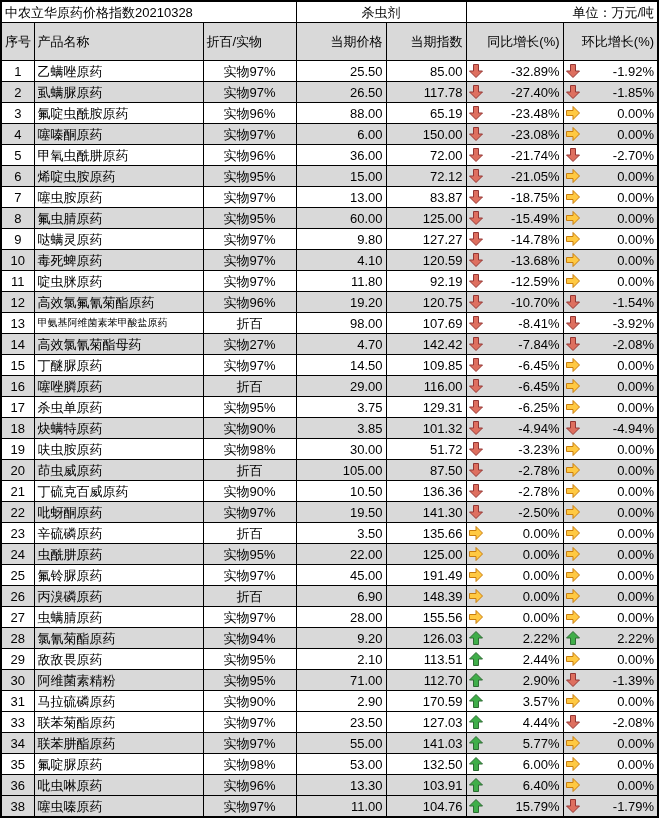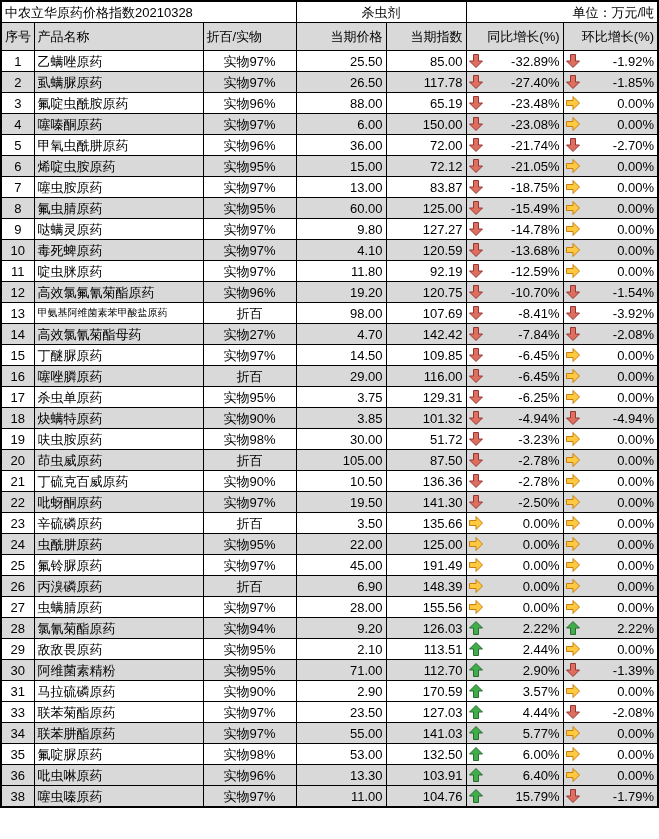--- a/index.html
+++ b/index.html
@@ -2,21 +2,21 @@
 <html><head>
 <meta charset="utf-8">
 <style>
   html,body{margin:0;padding:0;background:#fff;}
   body{width:659px;font-family:"Liberation Sans","DejaVu Sans",sans-serif;color:#000;}
   table{border-collapse:collapse;table-layout:fixed;width:659px;border:2px solid #000;font-size:13px;}
   td,th{border:1px solid #000;padding:0 3px;height:20px;white-space:nowrap;overflow:hidden;font-weight:normal;line-height:1;}
   tr.data-row{height:21px;}
   tr.title-row{height:16px;}
   tr.title-row td{font-size:13px;}
-  tr.header-row{height:28px;}
+  tr.header-row{height:38px;}
   tr.header-row th{background:#d9d9d9;}
   tr.stripe td{background:#d9d9d9;}
   .t-left{text-align:left;}
   .t-center{text-align:center;margin-left:44px;}
   .t-right{text-align:right;}
   .c-no{text-align:center;}
   .c-name{text-align:left;}
   .c-name.small{font-size:10px;margin-top:9px;}
   .c-spec{text-align:center;}
   .c-num{text-align:right;}

